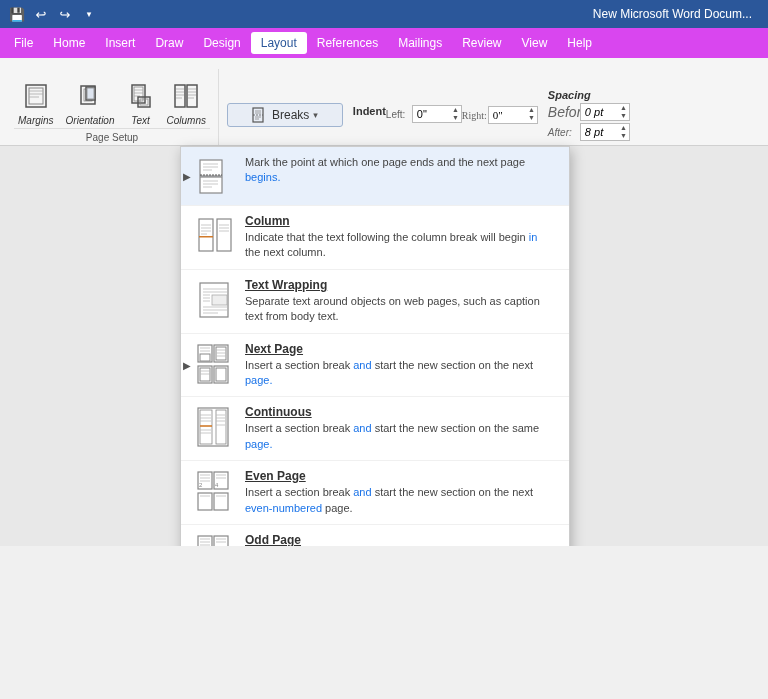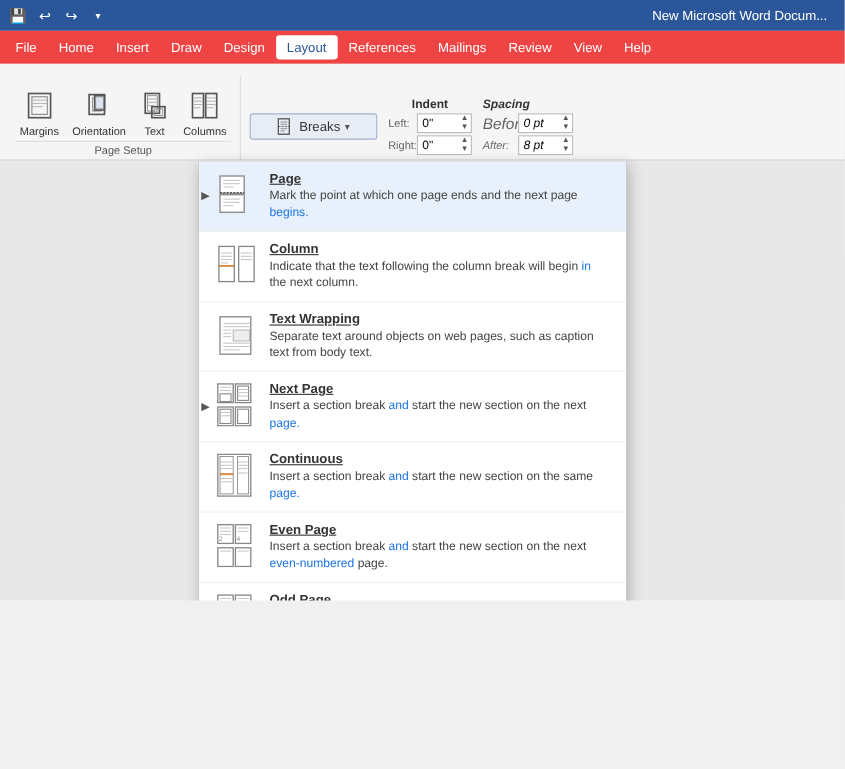--- a/index.html
+++ b/index.html
@@ -1,20 +1,20 @@
 <!DOCTYPE html>
 <html><head>
   <meta charset="utf-8">
   <style>
     * { box-sizing: border-box; margin: 0; padding: 0; }
     body { font-family: 'Segoe UI', Arial, sans-serif; font-size: 12px; background: #f0f0f0; overflow: hidden; }
 
     
     .menu-bar {
-      background: #ef4444;
+      background: #d946ef;
       display: flex;
       align-items: center;
       height: 30px;
       padding: 0 4px;
     }
     .menu-item {
       color: white;
       padding: 4px 10px;
       font-size: 12px;
       cursor: pointer;
@@ -55,20 +55,21 @@
       border-right: 1px solid #ddd;
       min-height: 76px;
     }
     .ribbon-group:last-child { border-right: none; }
     .ribbon-group-buttons {
       display: flex;
       align-items: flex-end;
       gap: 4px;
       flex: 1;
       padding-top: 4px;
+      font-style: italic;
     }
     .ribbon-group-label {
       font-size: 10px;
       color: #555;
       text-align: center;
       padding: 3px 0 2px 0;
       width: 100%;
       border-top: 1px solid #ddd;
       margin-top: auto;
     }
@@ -320,33 +321,33 @@
           <line x1="1" y1="8" x2="11" y2="8" stroke="#555" stroke-width="0.8" stroke-dasharray="2,1"></line>
           <line x1="3" y1="4" x2="9" y2="4" stroke="#888" stroke-width="0.8"></line>
           <line x1="3" y1="6" x2="9" y2="6" stroke="#888" stroke-width="0.8"></line>
           <line x1="3" y1="10" x2="9" y2="10" stroke="#888" stroke-width="0.8"></line>
           <line x1="3" y1="12" x2="7" y2="12" stroke="#888" stroke-width="0.8"></line>
         </svg>
         <span>Breaks</span>
         <span class="arrow">▾</span>
       </button>
 
-      <div style="display:flex; flex-direction:column; font-size:11px;align-items:center;">
+      <div style="display:flex; flex-direction:row; font-size:11px;">
         <div style="font-weight:bold; font-size:11px; color:#333; margin-bottom:2px;">Indent</div>
         <div style="display:flex; align-items:center; gap:4px; margin-bottom:2px;">
           <span style="color:#666; font-size:10px; width:22px;">Left:</span>
           <div class="spinner-input">
             <span class="val">0"</span>
             <div class="arrows">
               <span>▲</span>
               <span>▼</span>
             </div>
           </div>
         </div>
-        <div style="display:flex; align-items:center; gap:4px;">
+        <div style="display:flex; align-items:center; gap:4px;font-family:Liberation Serif, serif;">
           <span style="color:#666; font-size:10px; width:22px;">Right:</span>
           <div class="spinner-input">
             <span class="val">0"</span>
             <div class="arrows">
               <span>▲</span>
               <span>▼</span>
             </div>
           </div>
         </div>
       </div>
@@ -389,21 +390,20 @@
           <rect x="2" y="19" width="22" height="16" fill="white" stroke="#888" stroke-width="1.2"></rect>
           <line x1="5" y1="6" x2="20" y2="6" stroke="#bbb" stroke-width="0.8"></line>
           <line x1="5" y1="9" x2="20" y2="9" stroke="#bbb" stroke-width="0.8"></line>
           <line x1="5" y1="12" x2="14" y2="12" stroke="#bbb" stroke-width="0.8"></line>
           <line x1="5" y1="23" x2="20" y2="23" stroke="#bbb" stroke-width="0.8"></line>
           <line x1="5" y1="26" x2="20" y2="26" stroke="#bbb" stroke-width="0.8"></line>
           <line x1="5" y1="29" x2="14" y2="29" stroke="#bbb" stroke-width="0.8"></line>
         </svg>
       </div>
       <div class="option-text">
-        <div class="option-title">Page</div>
         <div class="option-desc">
           Mark the point at which one page ends and the next page <span class="blue">begins.</span>
         </div>
       </div>
     </div>
 
     <div class="menu-option">
       <div class="option-icon">
         <svg width="34" height="38" viewBox="0 0 34 38">
           <rect x="1" y="2" width="14" height="32" fill="white" stroke="#888" stroke-width="1.2"></rect>

